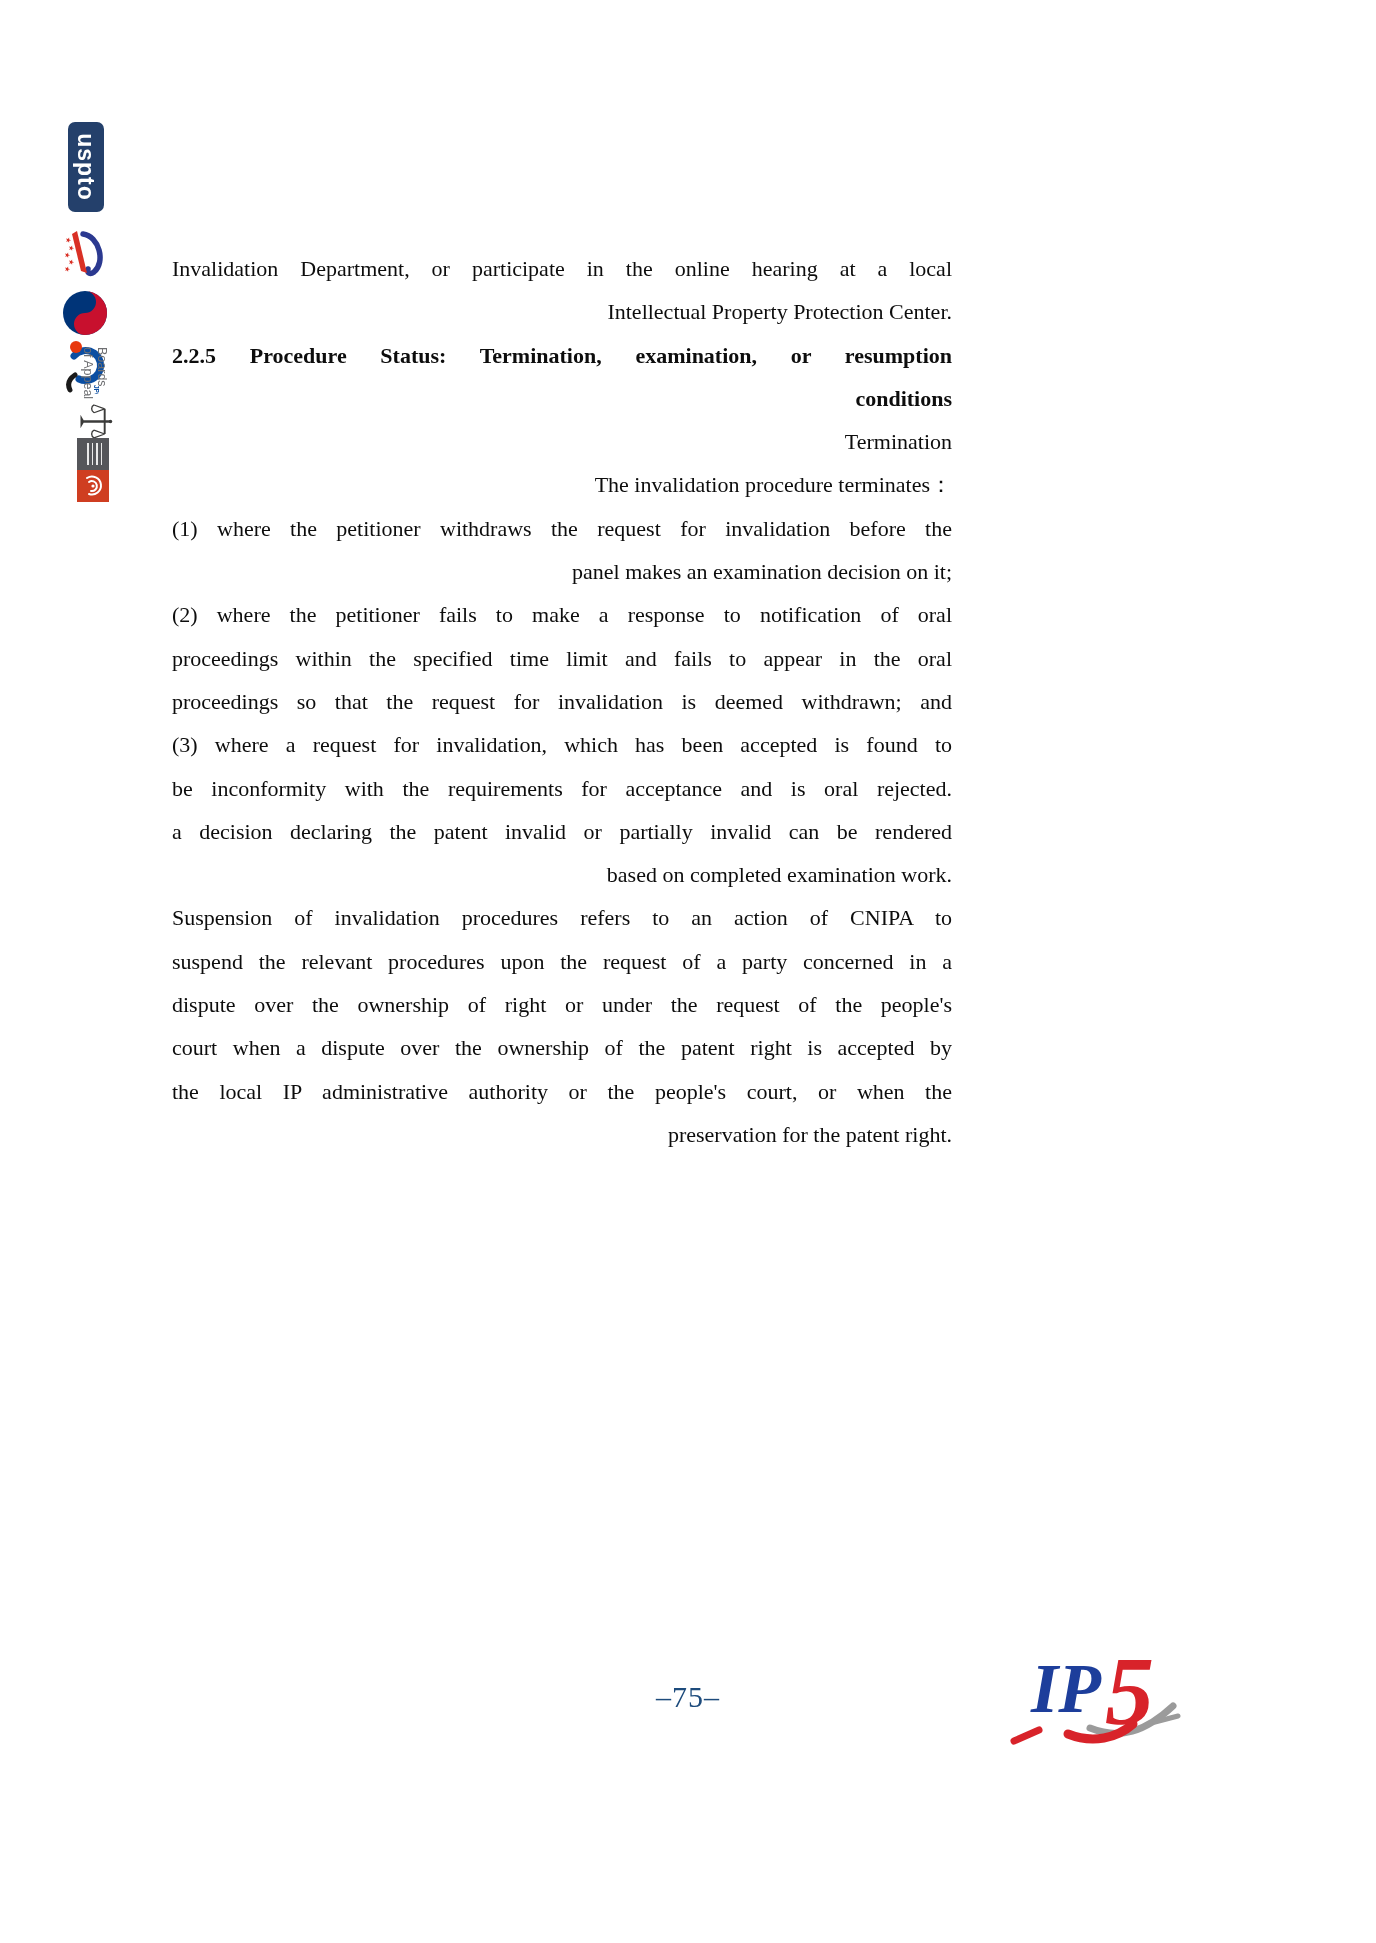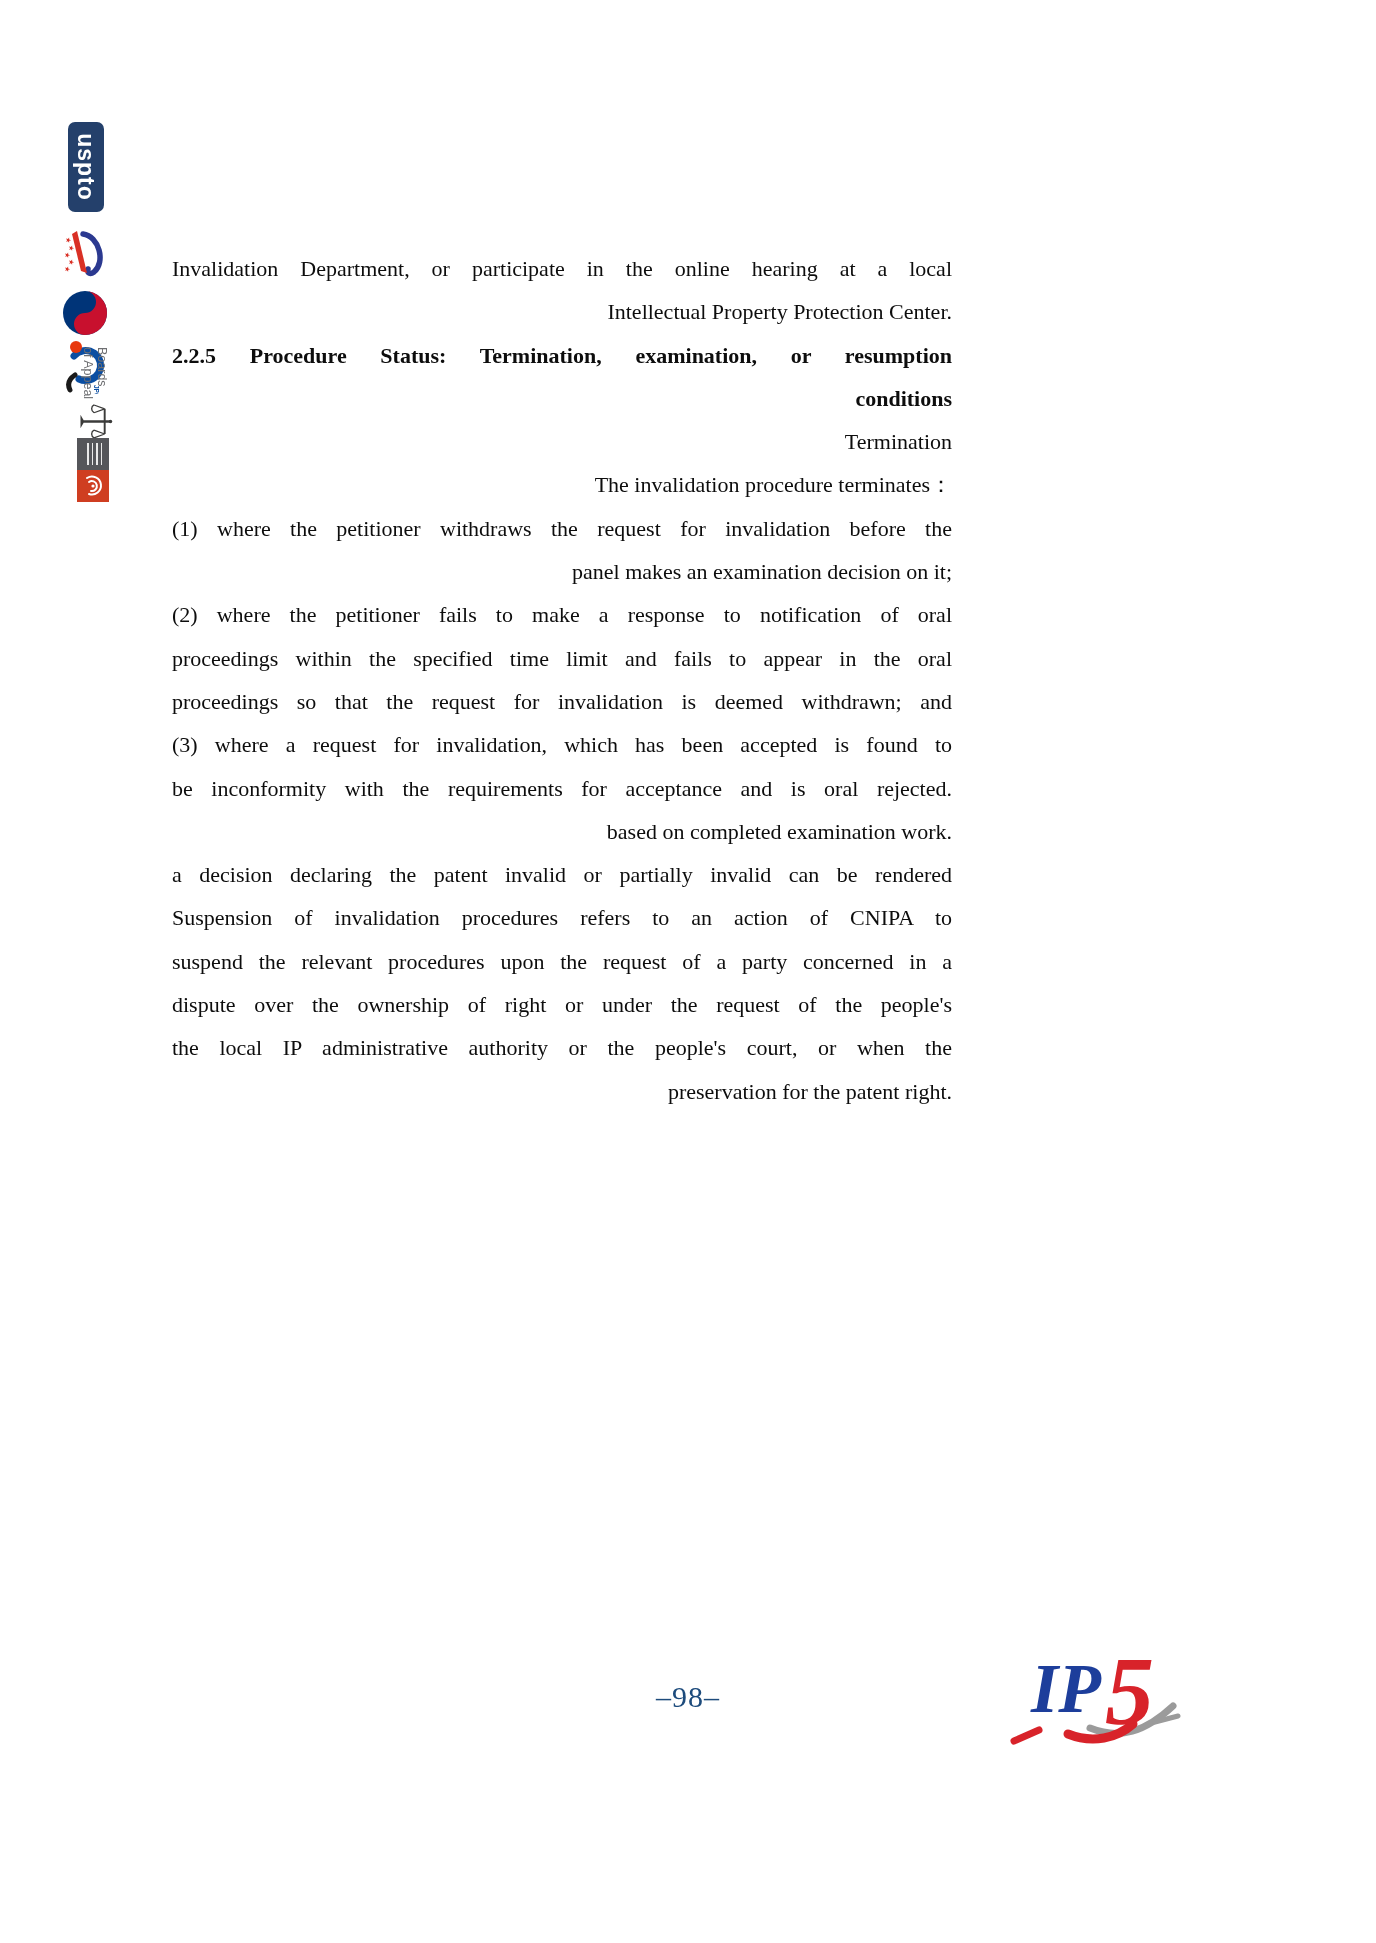--- a/index.html
+++ b/index.html
@@ -114,30 +114,31 @@
       <div class="line heading left">conditions</div>
       <div class="line body left">Termination</div>
       <div class="line body left">The invalidation procedure terminates：</div>
       <div class="line body justify">(1) where the petitioner withdraws the request for invalidation before the</div>
       <div class="line body left">panel makes an examination decision on it;</div>
       <div class="line body justify">(2) where the petitioner fails to make a response to notification of oral</div>
       <div class="line body justify">proceedings within the specified time limit and fails to appear in the oral</div>
       <div class="line body justify">proceedings so that the request for invalidation is deemed withdrawn; and</div>
       <div class="line body justify">(3) where a request for invalidation, which has been accepted is found to</div>
       <div class="line body justify">be inconformity with the requirements for acceptance and is oral rejected.</div>
+      <div class="line body justify">a decision declaring the patent invalid or partially invalid can be rendered</div>
       <div class="line body left">based on completed examination work.</div>
-      <div class="line body justify">a decision declaring the patent invalid or partially invalid can be rendered</div>
       <div class="line body justify">Suspension of invalidation procedures refers to an action of CNIPA to</div>
       <div class="line body justify">suspend the relevant procedures upon the request of a party concerned in a</div>
       <div class="line body justify">dispute over the ownership of right or under the request of the people's</div>
+      <div class="line body justify">court when a dispute over the ownership of the patent right is accepted by</div>
       <div class="line body justify">the local IP administrative authority or the people's court, or when the</div>
       <div class="line body left">preservation for the patent right.</div>
     </div>
 
-  <div class="pagenum">–98–</div>
+  <div class="pagenum">–75–</div>
 
   <svg class="ip5" viewBox="0 0 185 125">
     <path d="M85 100 C 115 112, 140 104, 168 78" stroke="#9b9b9b" stroke-width="7" fill="none" stroke-linecap="round"></path>
     <path d="M168 78 L 150 94 L 173 88" stroke="#9b9b9b" stroke-width="5" fill="none" stroke-linejoin="round" stroke-linecap="round"></path>
     <path d="M63 106 C 88 116, 112 110, 128 96" stroke="#d8232a" stroke-width="9" fill="none" stroke-linecap="round"></path>
     <path d="M9 113 L 34 102" stroke="#d8232a" stroke-width="7" stroke-linecap="round"></path>
     <text x="26" y="84" font-family="Liberation Serif, serif" font-size="70" font-weight="bold" font-style="italic" fill="#1d3e9b">IP</text>
     <text x="100" y="96" font-family="Liberation Serif, serif" font-size="98" font-weight="bold" font-style="italic" fill="#d8232a">5</text>
   </svg>
 

